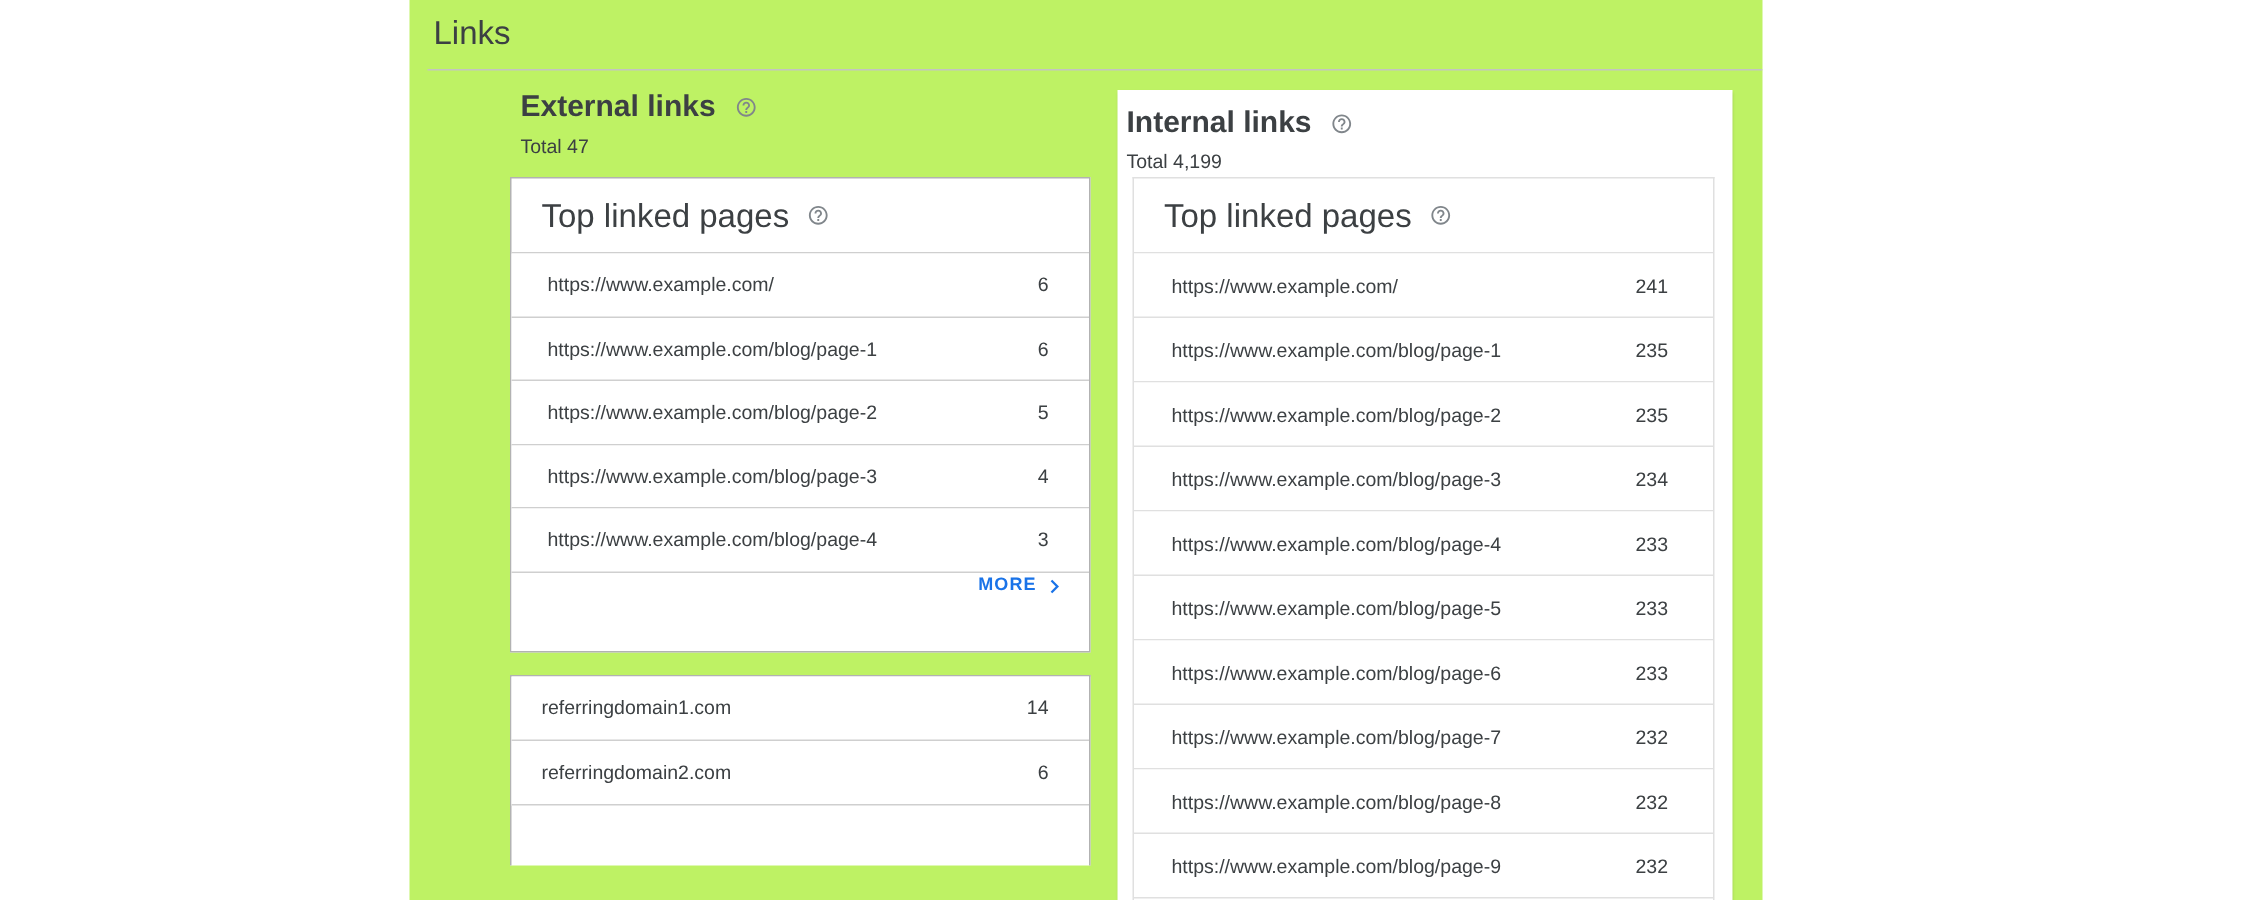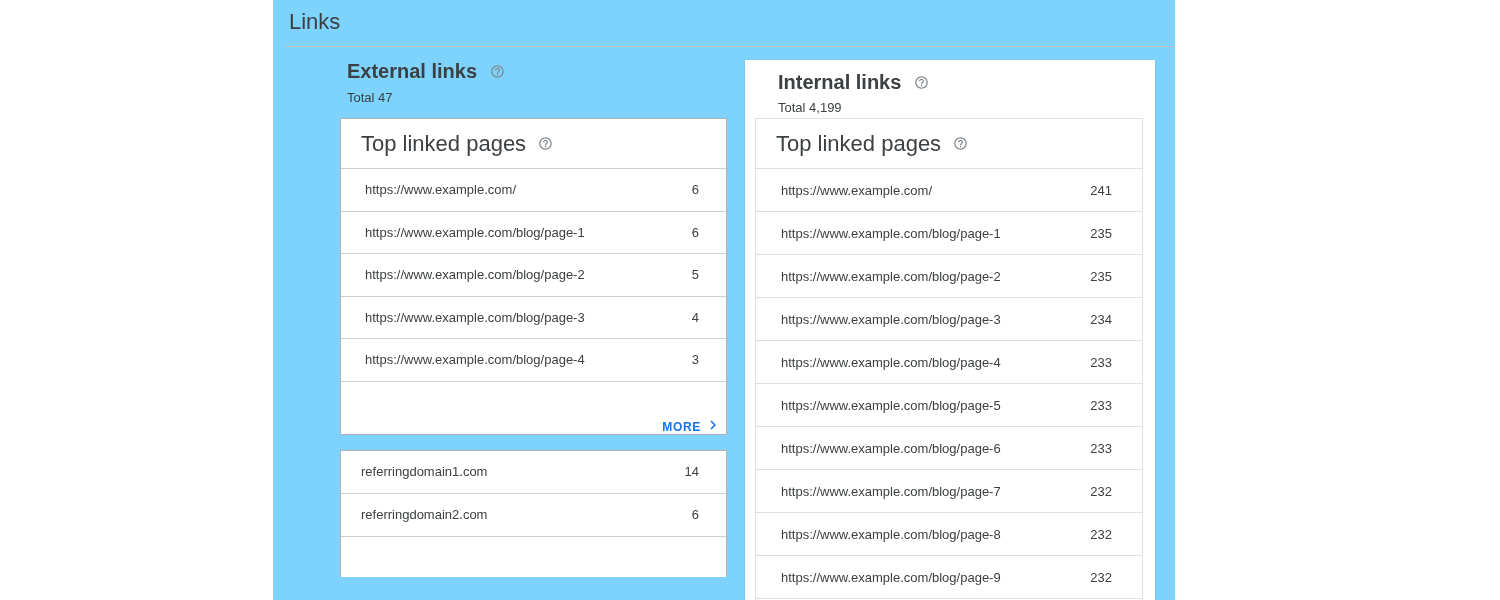--- a/index.html
+++ b/index.html
@@ -6,21 +6,21 @@
   html, body {
     width: 1500px; height: 600px; overflow: hidden;
     background: #ffffff;
     font-family: "Liberation Sans", sans-serif;
   }
   body { position: relative; }
 
   .page {
     position: absolute; left: 273px; top: 0;
     width: 902px; height: 600px;
-    background: #7dd3fc; overflow: hidden;
+    background: #bef264; overflow: hidden;
   }
 
   
   .header { position: absolute; left: 0; top: 0; width: 100%; height: 47px; }
   .header-rule { position: absolute; left: 12px; right: 0; bottom: 0; height: 1px; background: #c3c3c3; }
   .page-title { position: absolute; left: 16px; top: 9px; font-size: 22px; font-weight: 400; color: #3c4043; }
   .export-btn {
     position: absolute; right: 12px; top: 5px; height: 36px;
     display: flex; align-items: center; gap: 12px; cursor: pointer;
     padding: 0 6px; border-radius: 4px;
@@ -49,31 +49,31 @@
 
   .card-ext { background: #ffffff; border: 1px solid #b2b2b2; }
   .card-ext .card-title-row { border-bottom: 1px solid #cfcfcf; }
   .card-ext .row { height: 42.5px; padding: 0 27px 0 24px; border-bottom: 1px solid #cfcfcf; }
 
   .card-sites { margin-top: 15px; padding-bottom: 40px; border-bottom: none; }
   .card-sites .card-title-row { height: 54px; }
   .card-sites .row { height: 43px; padding-left: 20px; }
 
   .more-row {
-    height: 52px; display: flex; align-items: flex-end; justify-content: flex-end;
-    gap: 3px; padding-right: 4px; cursor: pointer; background: #fff;
+    height: 52px; display: flex; align-items: flex-start; justify-content: flex-end;
+    gap: 3px; padding-right: 14px; cursor: pointer; background: #fff;
   }
   .more-label { font-size: 12px; font-weight: 700; letter-spacing: 0.7px; color: #1a73e8; }
 
   
   .int-panel {
     position: absolute; left: 472px; top: 60px; width: 410px; height: 560px;
     background: #ffffff; box-shadow: 0 1px 2px rgba(0,0,0,0.18);
   }
-  .int-panel .section-head { height: 58px; padding: 11px 0 0 33px; }
+  .int-panel .section-head { height: 58px; padding: 11px 0 0 6px; }
   .int-panel .section-total { margin-top: 6px; }
 
   .card-int {
     position: absolute; left: 10px; top: 58px; width: 388px;
     background: #ffffff; border: 1px solid #e0e0e0; border-bottom: none;
     padding-bottom: 30px;
   }
   .card-int .card-title-row { border-bottom: 1px solid #e0e0e0; }
   .card-int .row { height: 43px; padding: 0 30px 0 25px; border-bottom: 1px solid #e0e0e0; }
 </style>

